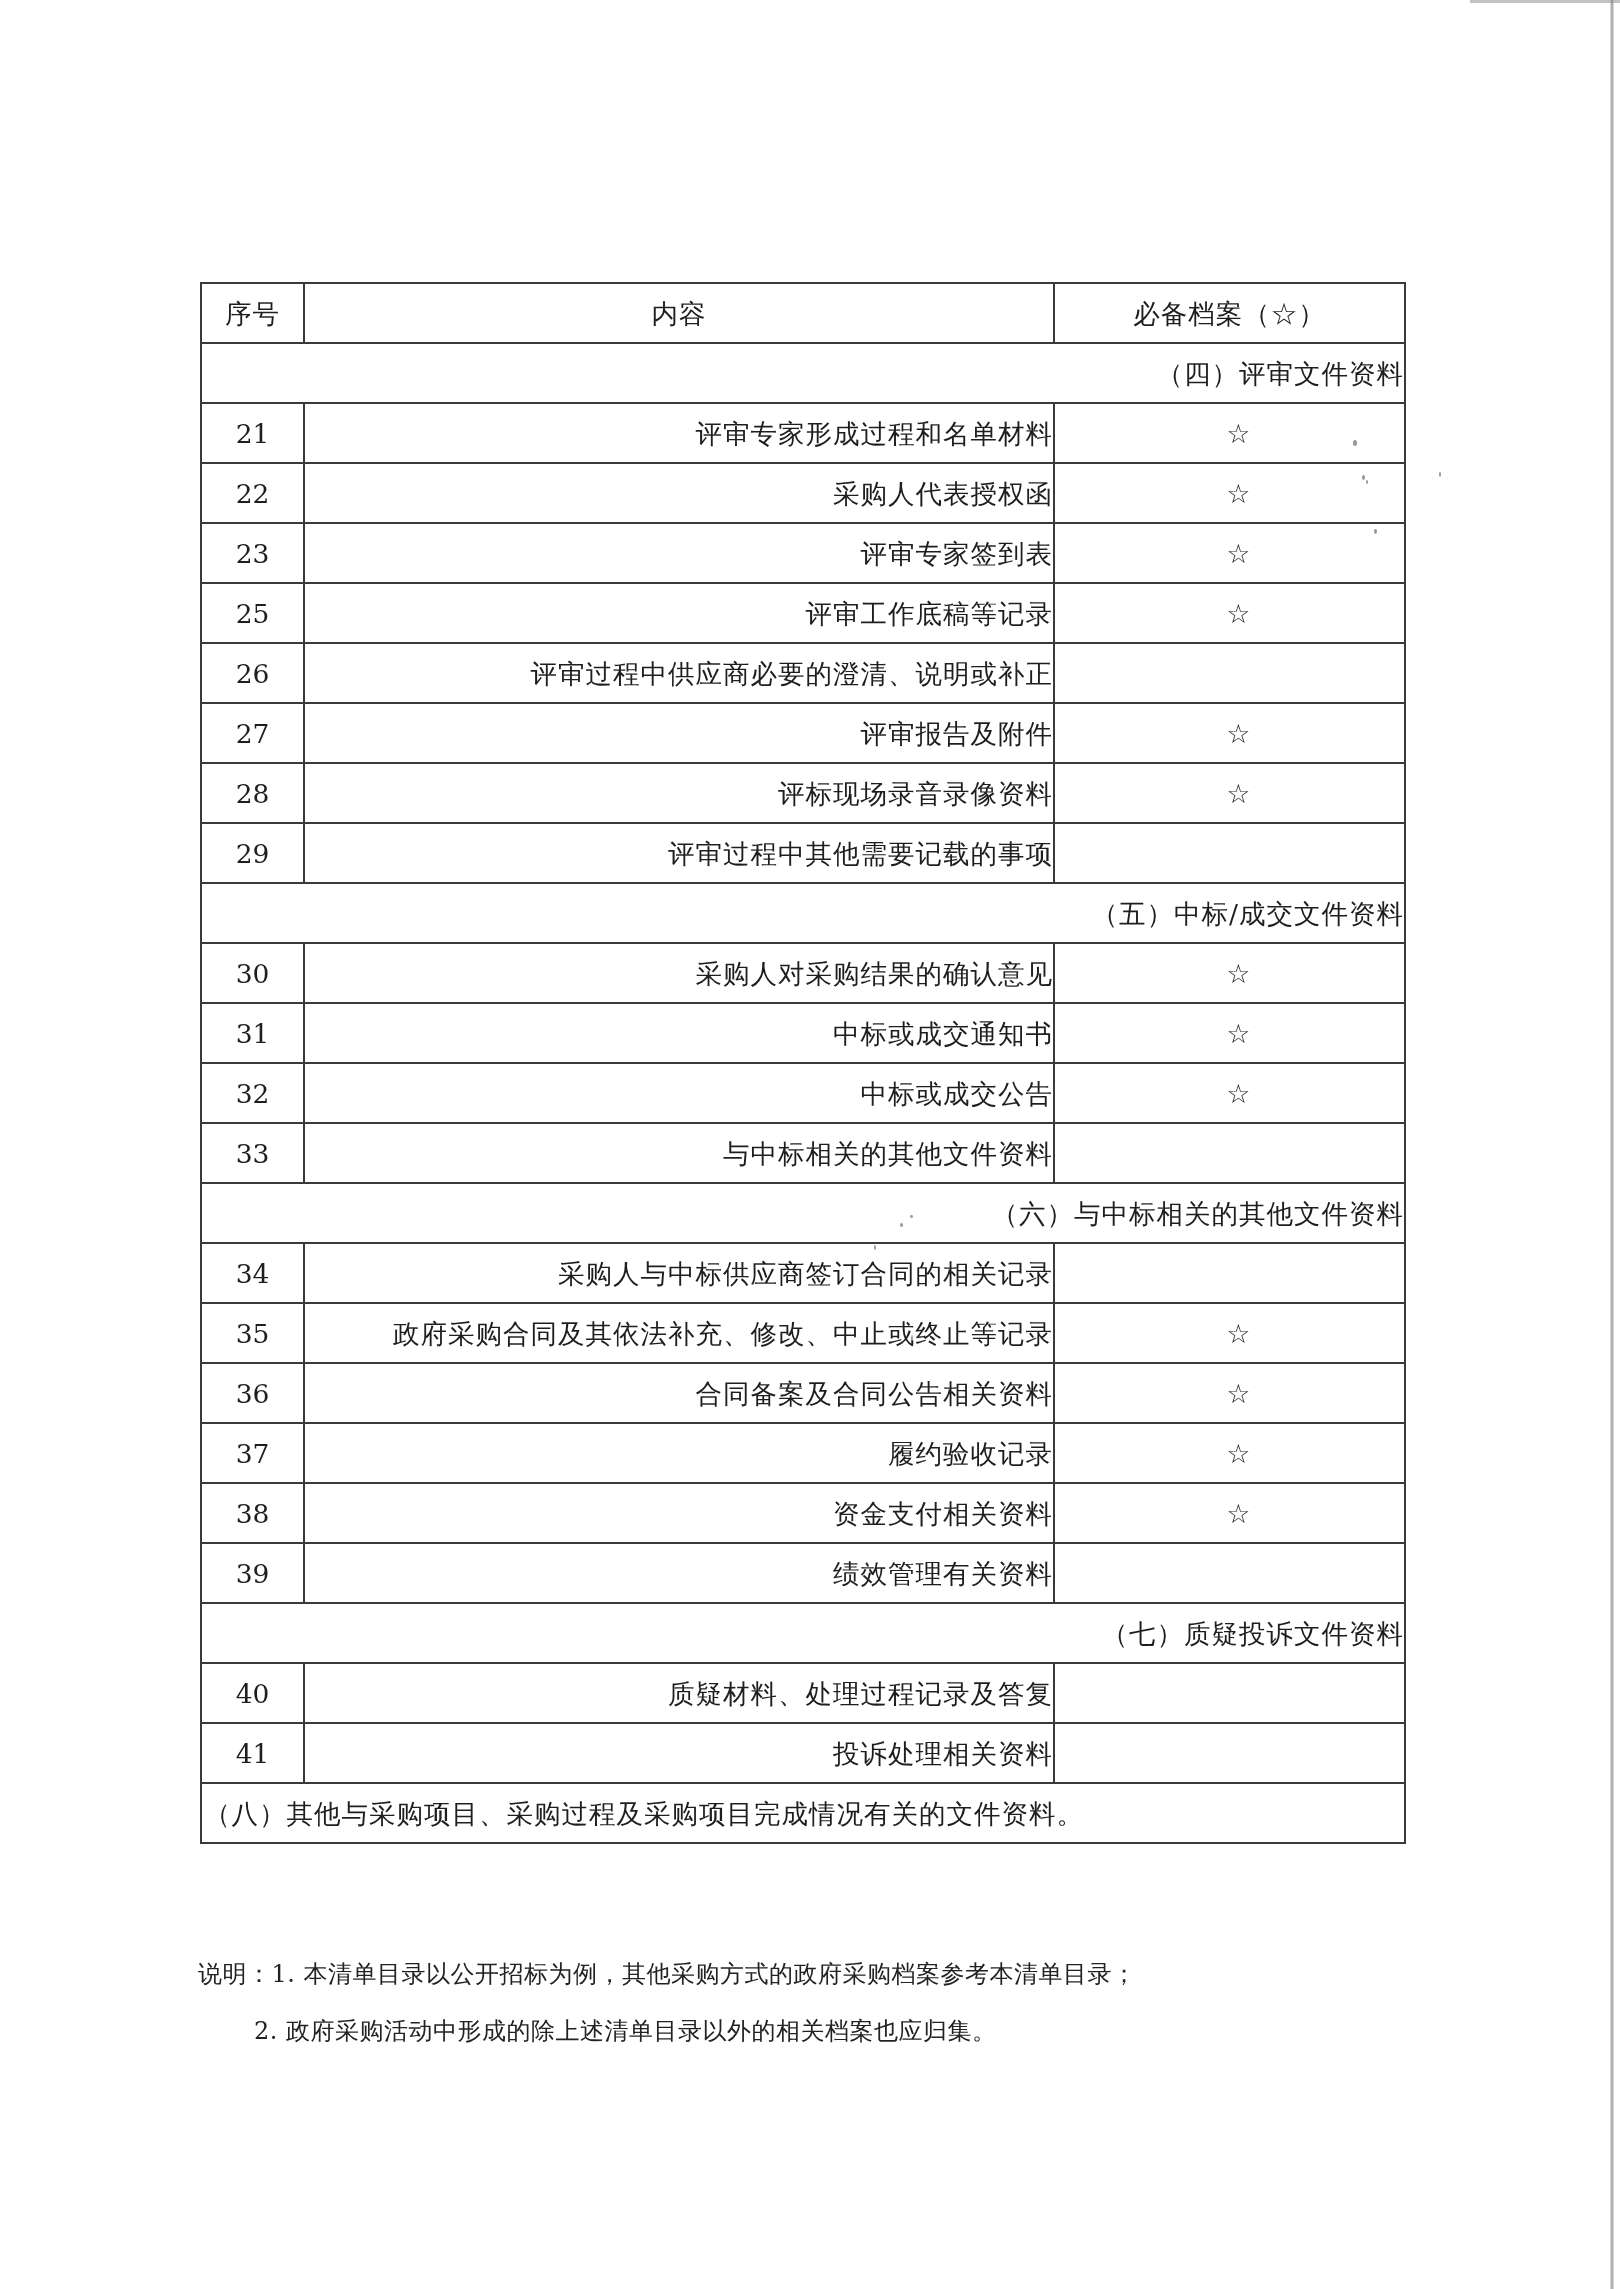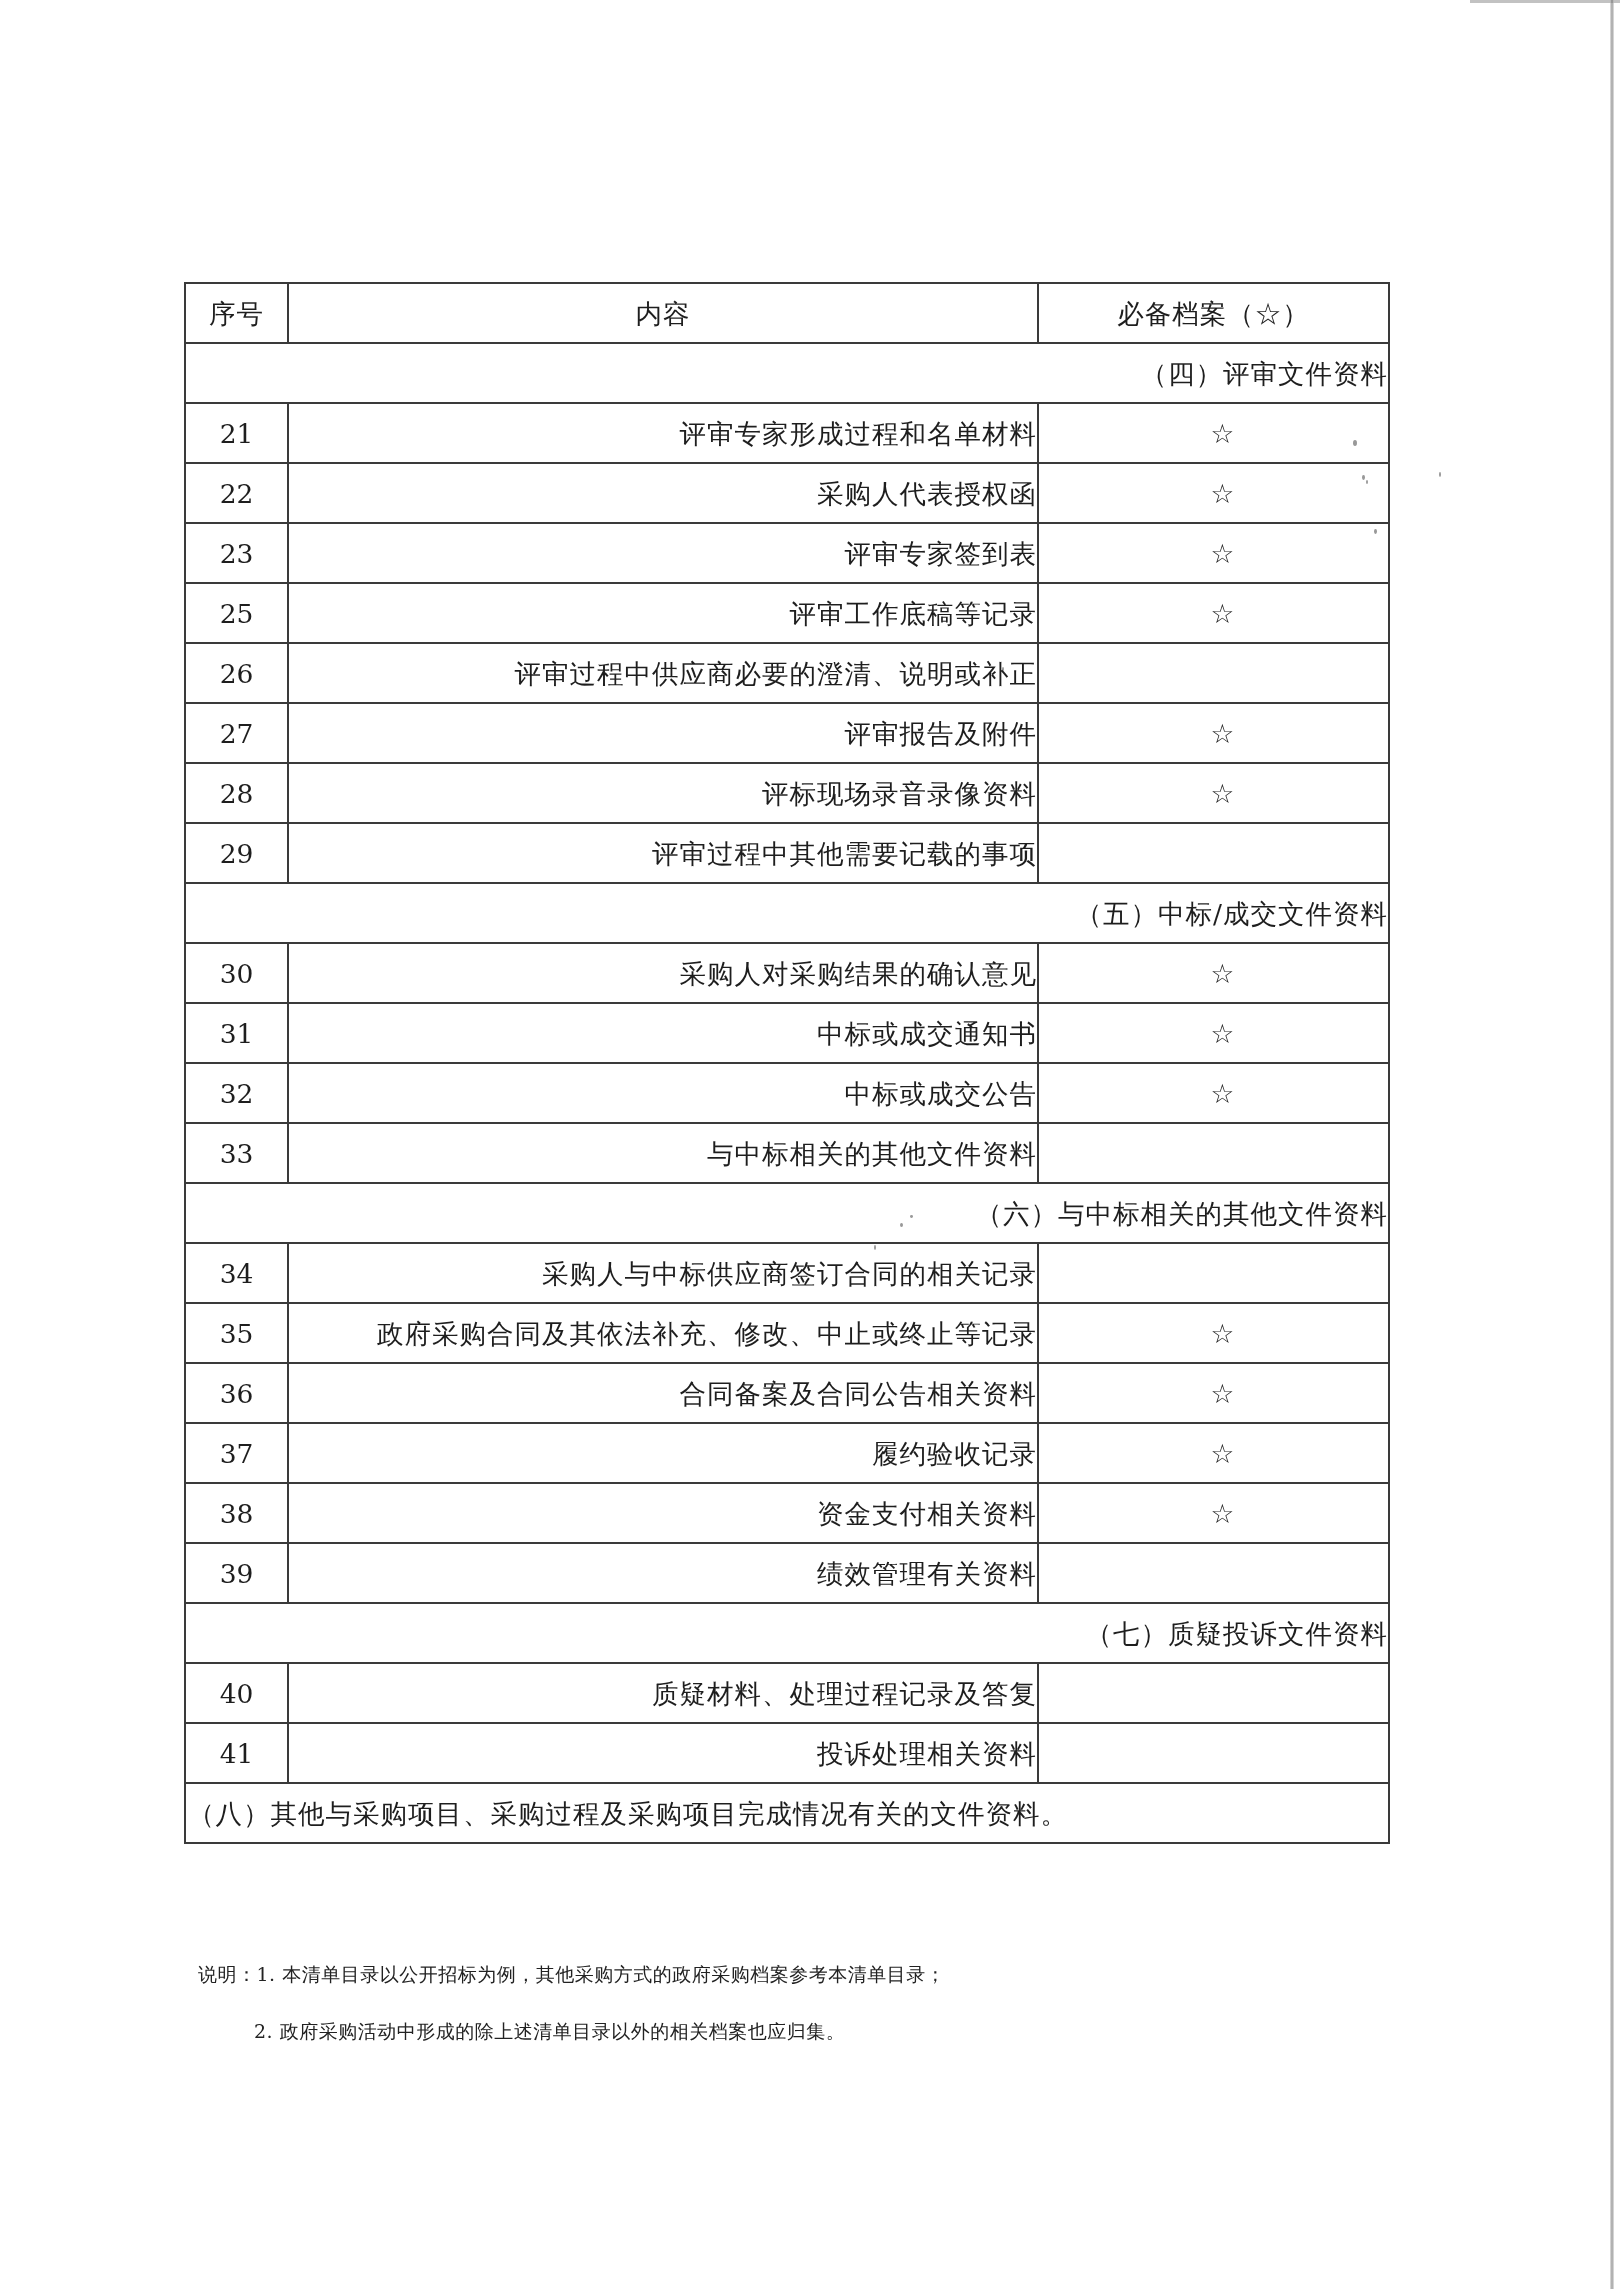--- a/index.html
+++ b/index.html
@@ -28,21 +28,21 @@
       position: absolute;
       top: 0;
       left: 1470px;
       width: 150px;
       height: 2.9px;
       background: #9a9a9a;
       opacity: 0.6;
     }
     table.archive-table {
       position: absolute;
-      left: 184px;
+      left: 200px;
       top: 282px;
       width: 1204px;
       border-collapse: collapse;
       table-layout: fixed;
       padding-left: 41px;
     }
     table.archive-table td, table.archive-table th {
       border: 2px solid #3a3a3a;
       height: 58px;
       padding: 0;
@@ -80,21 +80,21 @@
     }
     .footer-cell {
       text-align: left;
       padding-left: 2px !important;
       letter-spacing: 1px;
     }
     .notes {
       position: absolute;
       left: 198px;
       top: 1955px;
-      font-size: 19px;
+      font-size: 24px;
       line-height: 39px;
       color: #222;
       letter-spacing: 0.5px;
     }
     .notes .note-line-2 {
       padding-left: 56px;
       margin-top: 18px;
     }
     .speck {
       position: absolute;

